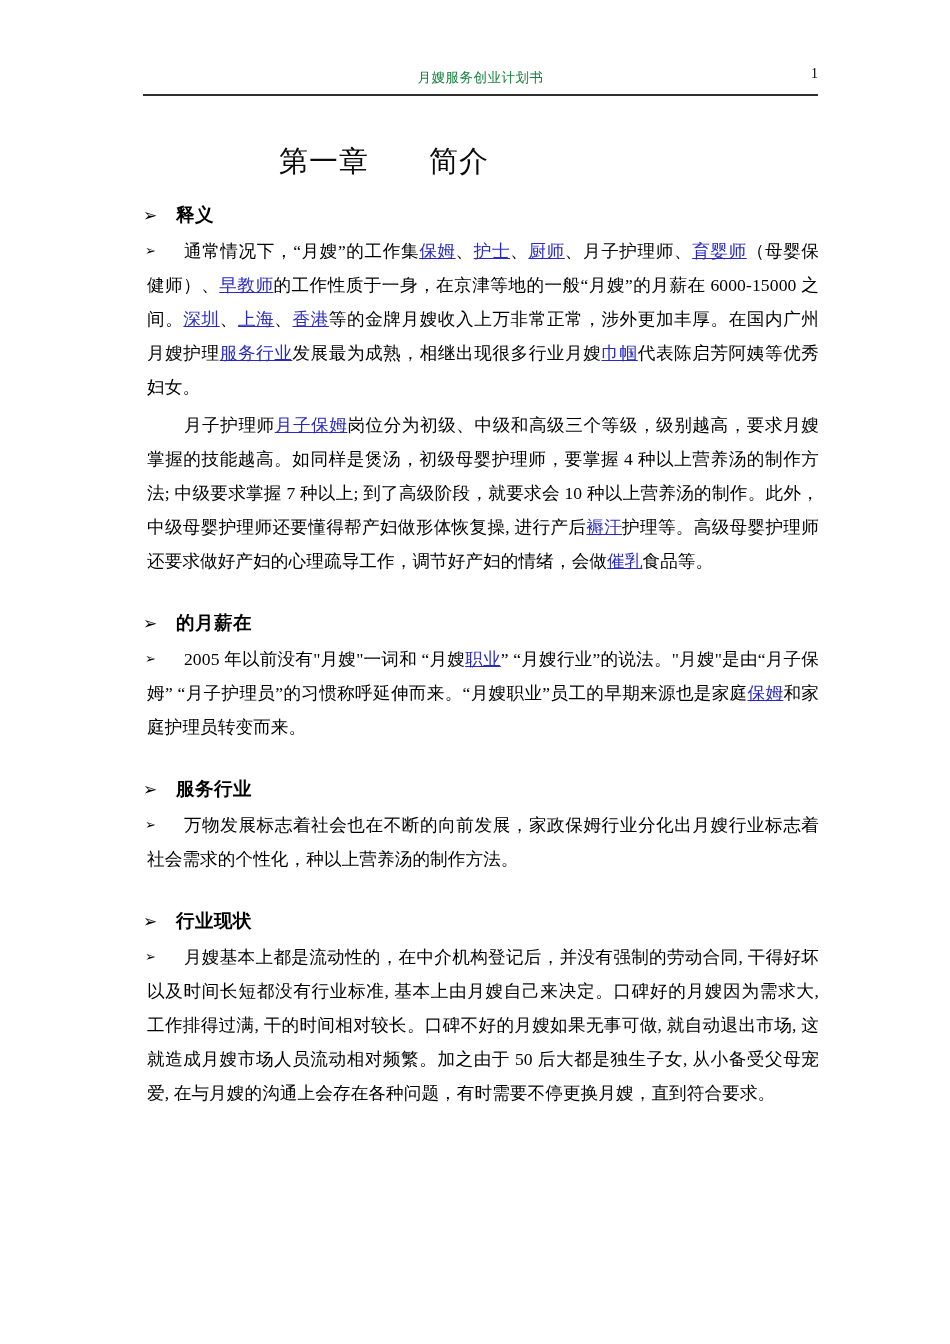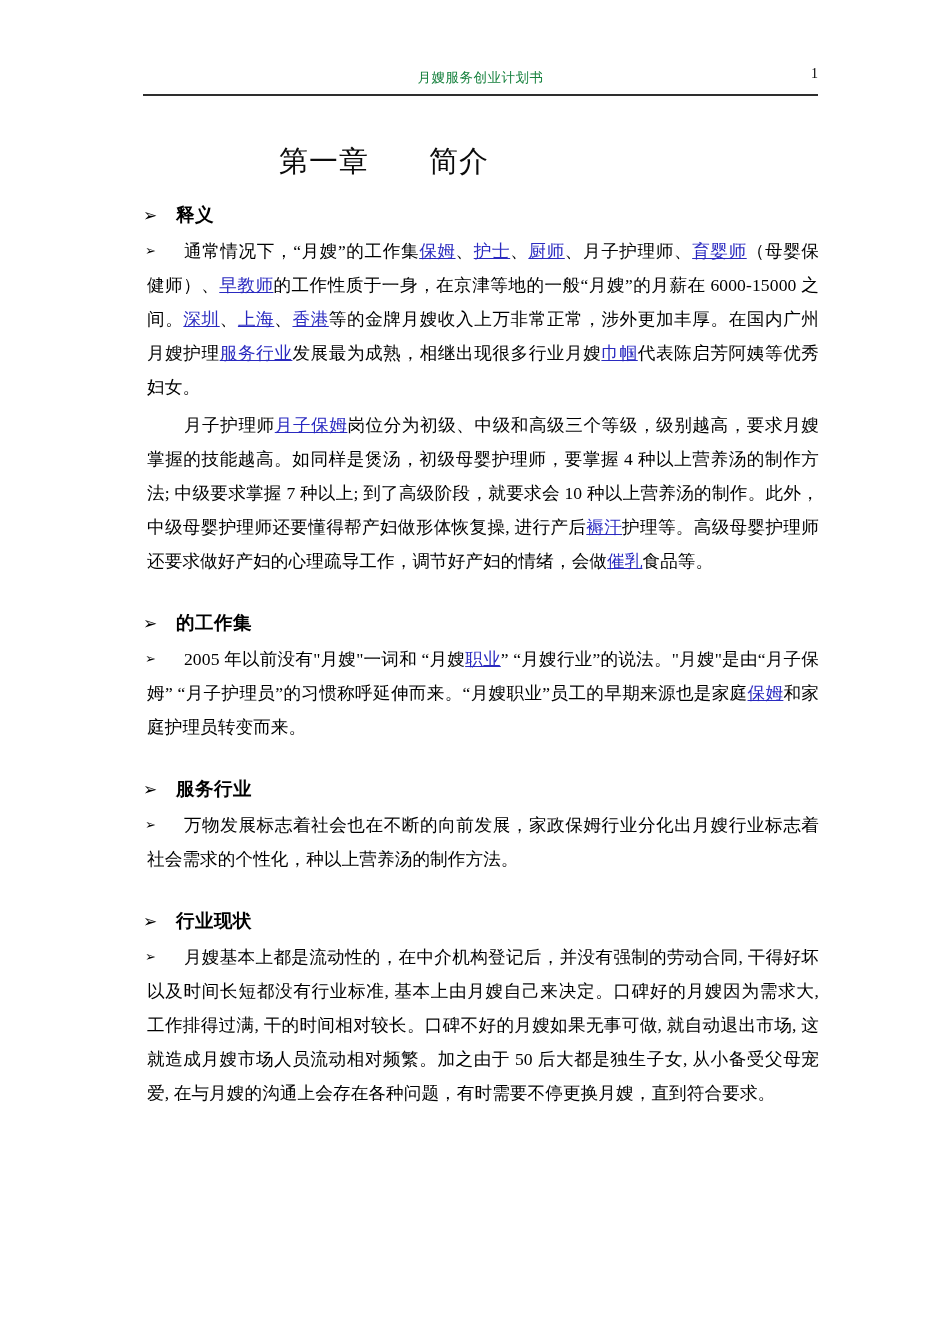--- a/index.html
+++ b/index.html
@@ -157,21 +157,21 @@
       <div class="section">
         <div class="section-heading"><span class="bullet">➢</span><span>释义</span></div>
         <div class="para-block">
           <span class="bullet">➢</span>
           <p class="para first-has-bullet"><span>通常情况下，“月嫂”的工作集</span><span class="link">保姆</span><span>、</span><span class="link">护士</span><span>、</span><span class="link">厨师</span><span>、月子护理师、</span><span class="link">育婴师</span><span>（母婴保健师）、</span><span class="link">早教师</span><span>的工作性质于一身，在京津等地的一般“月嫂”的月薪在 6000-15000 之间。</span><span class="link">深圳</span><span>、</span><span class="link">上海</span><span>、</span><span class="link">香港</span><span>等的金牌月嫂收入上万非常正常，涉外更加丰厚。在国内广州月嫂护理</span><span class="link">服务行业</span><span>发展最为成熟，相继出现很多行业月嫂</span><span class="link">巾帼</span><span>代表陈启芳阿姨等优秀妇女。</span></p>
           <p class="para"><span>月子护理师</span><span class="link">月子保姆</span><span>岗位分为初级、中级和高级三个等级，级别越高，要求月嫂掌握的技能越高。如同样是煲汤，初级母婴护理师，要掌握 4 种以上营养汤的制作方法; 中级要求掌握 7 种以上; 到了高级阶段，就要求会 10 种以上营养汤的制作。此外，中级母婴护理师还要懂得帮产妇做形体恢复操, 进行产后</span><span class="link">褥汗</span><span>护理等。高级母婴护理师还要求做好产妇的心理疏导工作，调节好产妇的情绪，会做</span><span class="link">催乳</span><span>食品等。</span></p>
         </div>
       </div>
       <div class="gap-lg"></div>
       <div class="section">
-        <div class="section-heading"><span class="bullet">➢</span><span>的工作集</span></div>
+        <div class="section-heading"><span class="bullet">➢</span><span>的月薪在</span></div>
         <div class="para-block">
           <span class="bullet">➢</span>
           <p class="para first-has-bullet"><span>2005 年以前没有"月嫂"一词和 “月嫂</span><span class="link">职业</span><span>”  “月嫂行业”的说法。"月嫂"是由“月子保姆”  “月子护理员”的习惯称呼延伸而来。“月嫂职业”员工的早期来源也是家庭</span><span class="link">保姆</span><span>和家庭护理员转变而来。</span></p>
         </div>
       </div>
       <div class="gap-lg"></div>
       <div class="section">
         <div class="section-heading"><span class="bullet">➢</span><span>服务行业</span></div>
         <div class="para-block">
           <span class="bullet">➢</span>

